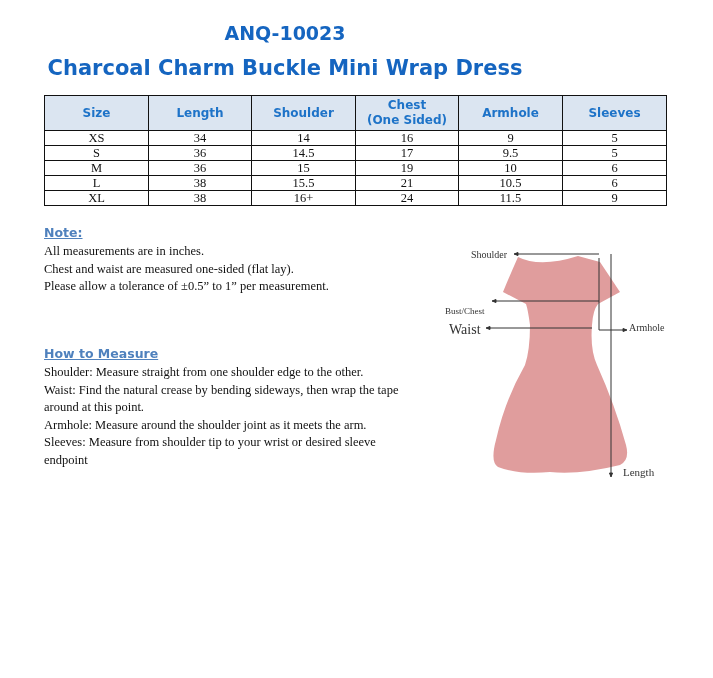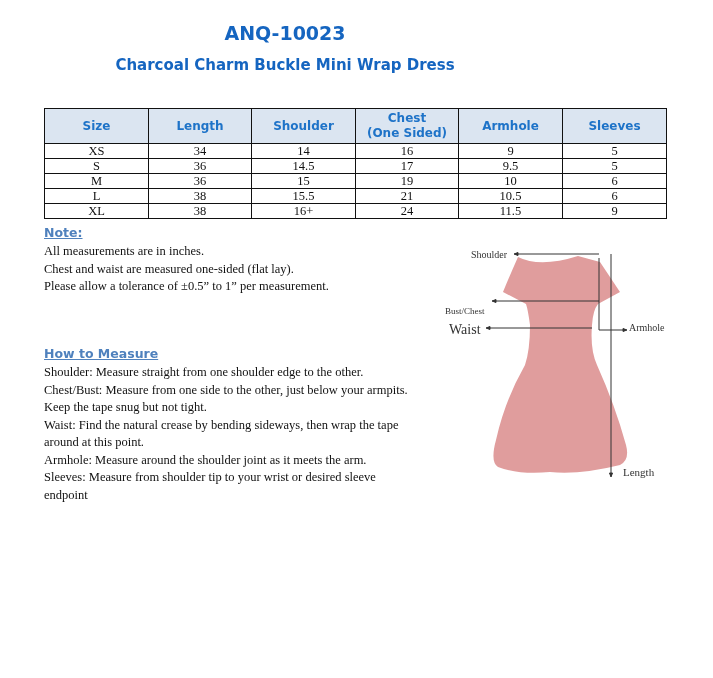--- a/index.html
+++ b/index.html
@@ -1,20 +1,20 @@
 <!DOCTYPE html>
 <html><head>
 <meta charset="utf-8">
 <style>
   html, body { margin: 0; padding: 0; background: #ffffff; }
   body { width: 713px; height: 678px; position: relative; overflow: hidden; font-family: "Liberation Serif", serif; color: #111; }
   .title { position: absolute; left: 0; width: 570px; text-align: center; color: #1565c0; font-family: "DejaVu Sans", sans-serif; font-weight: bold; }
   .title.sku { top: 22px; font-size: 19px; }
-  .title.name { top: 56px; font-size: 15px; }
-  table.size { position: absolute; left: 44px; top: 108px; width: 622px; border-collapse: collapse; table-layout: fixed; }
+  .title.name { top: 56px; font-size: 21px; }
+  table.size { position: absolute; left: 44px; top: 95px; width: 622px; border-collapse: collapse; table-layout: fixed; }
   table.size th, table.size td { border: 1px solid #111; text-align: center; padding: 0; }
   table.size th { background: #dbe5f1; color: #1e73c8; font-family: "DejaVu Sans", sans-serif; font-weight: bold; font-size: 12px; height: 34px; line-height: 15px; }
   table.size td { font-size: 12.5px; height: 14px; line-height: 14px; margin-left: 26px; }
   .sec-head { position: absolute; left: 44px; color: #4f81bd; font-family: "DejaVu Sans", sans-serif; font-weight: bold; font-size: 12.5px; text-decoration: underline; }
   .para { position: absolute; left: 44px; width: 370px; font-size: 12.5px; line-height: 17.5px; }
   .para div { white-space: normal; }
   .diagram { position: absolute; left: 430px; top: 230px; width: 250px; height: 260px; }
   .diagram .lbl { position: absolute; font-size: 10px; color: #333; white-space: nowrap; }
 </style>
 </head>
@@ -89,21 +89,20 @@
 <div class="sec-head" style="top:225px">Note:</div>
 <div class="para" style="top:243px">
   <div>All measurements are in inches.</div>
   <div>Chest and waist are measured one-sided (flat lay).</div>
   <div>Please allow a tolerance of ±0.5” to 1” per measurement.</div>
 </div>
 
 <div class="sec-head" style="top:346px">How to Measure</div>
 <div class="para" style="top:364px">
   <div>Shoulder: Measure straight from one shoulder edge to the other.</div>
-  <div>Chest/Bust: Measure from one side to the other, just below your armpits. Keep the tape snug but not tight.</div>
   <div>Waist: Find the natural crease by bending sideways, then wrap the tape around at this point.</div>
   <div>Armhole: Measure around the shoulder joint as it meets the arm.</div>
   <div>Sleeves: Measure from shoulder tip to your wrist or desired sleeve endpoint</div>
 </div>
 
 <div class="diagram">
   <svg width="250" height="260" viewBox="0 0 250 260">
     <path d="M88,27 Q110,38 148,26 L170,32 Q182,50 190,62 L168,74 Q163,80 162,95 Q160,120 167,135 Q185,175 196,215 Q200,230 190,235 Q150,245 120,242 Q90,245 68,237 Q60,232 66,210 Q75,170 95,135 Q100,120 100,95 Q98,80 96,74 L73,62 Q80,45 88,27 Z" fill="#e09d9d"></path>
     <g stroke="#333" stroke-width="1" fill="#333">
       <line x1="86" y1="24" x2="169" y2="24"></line>

